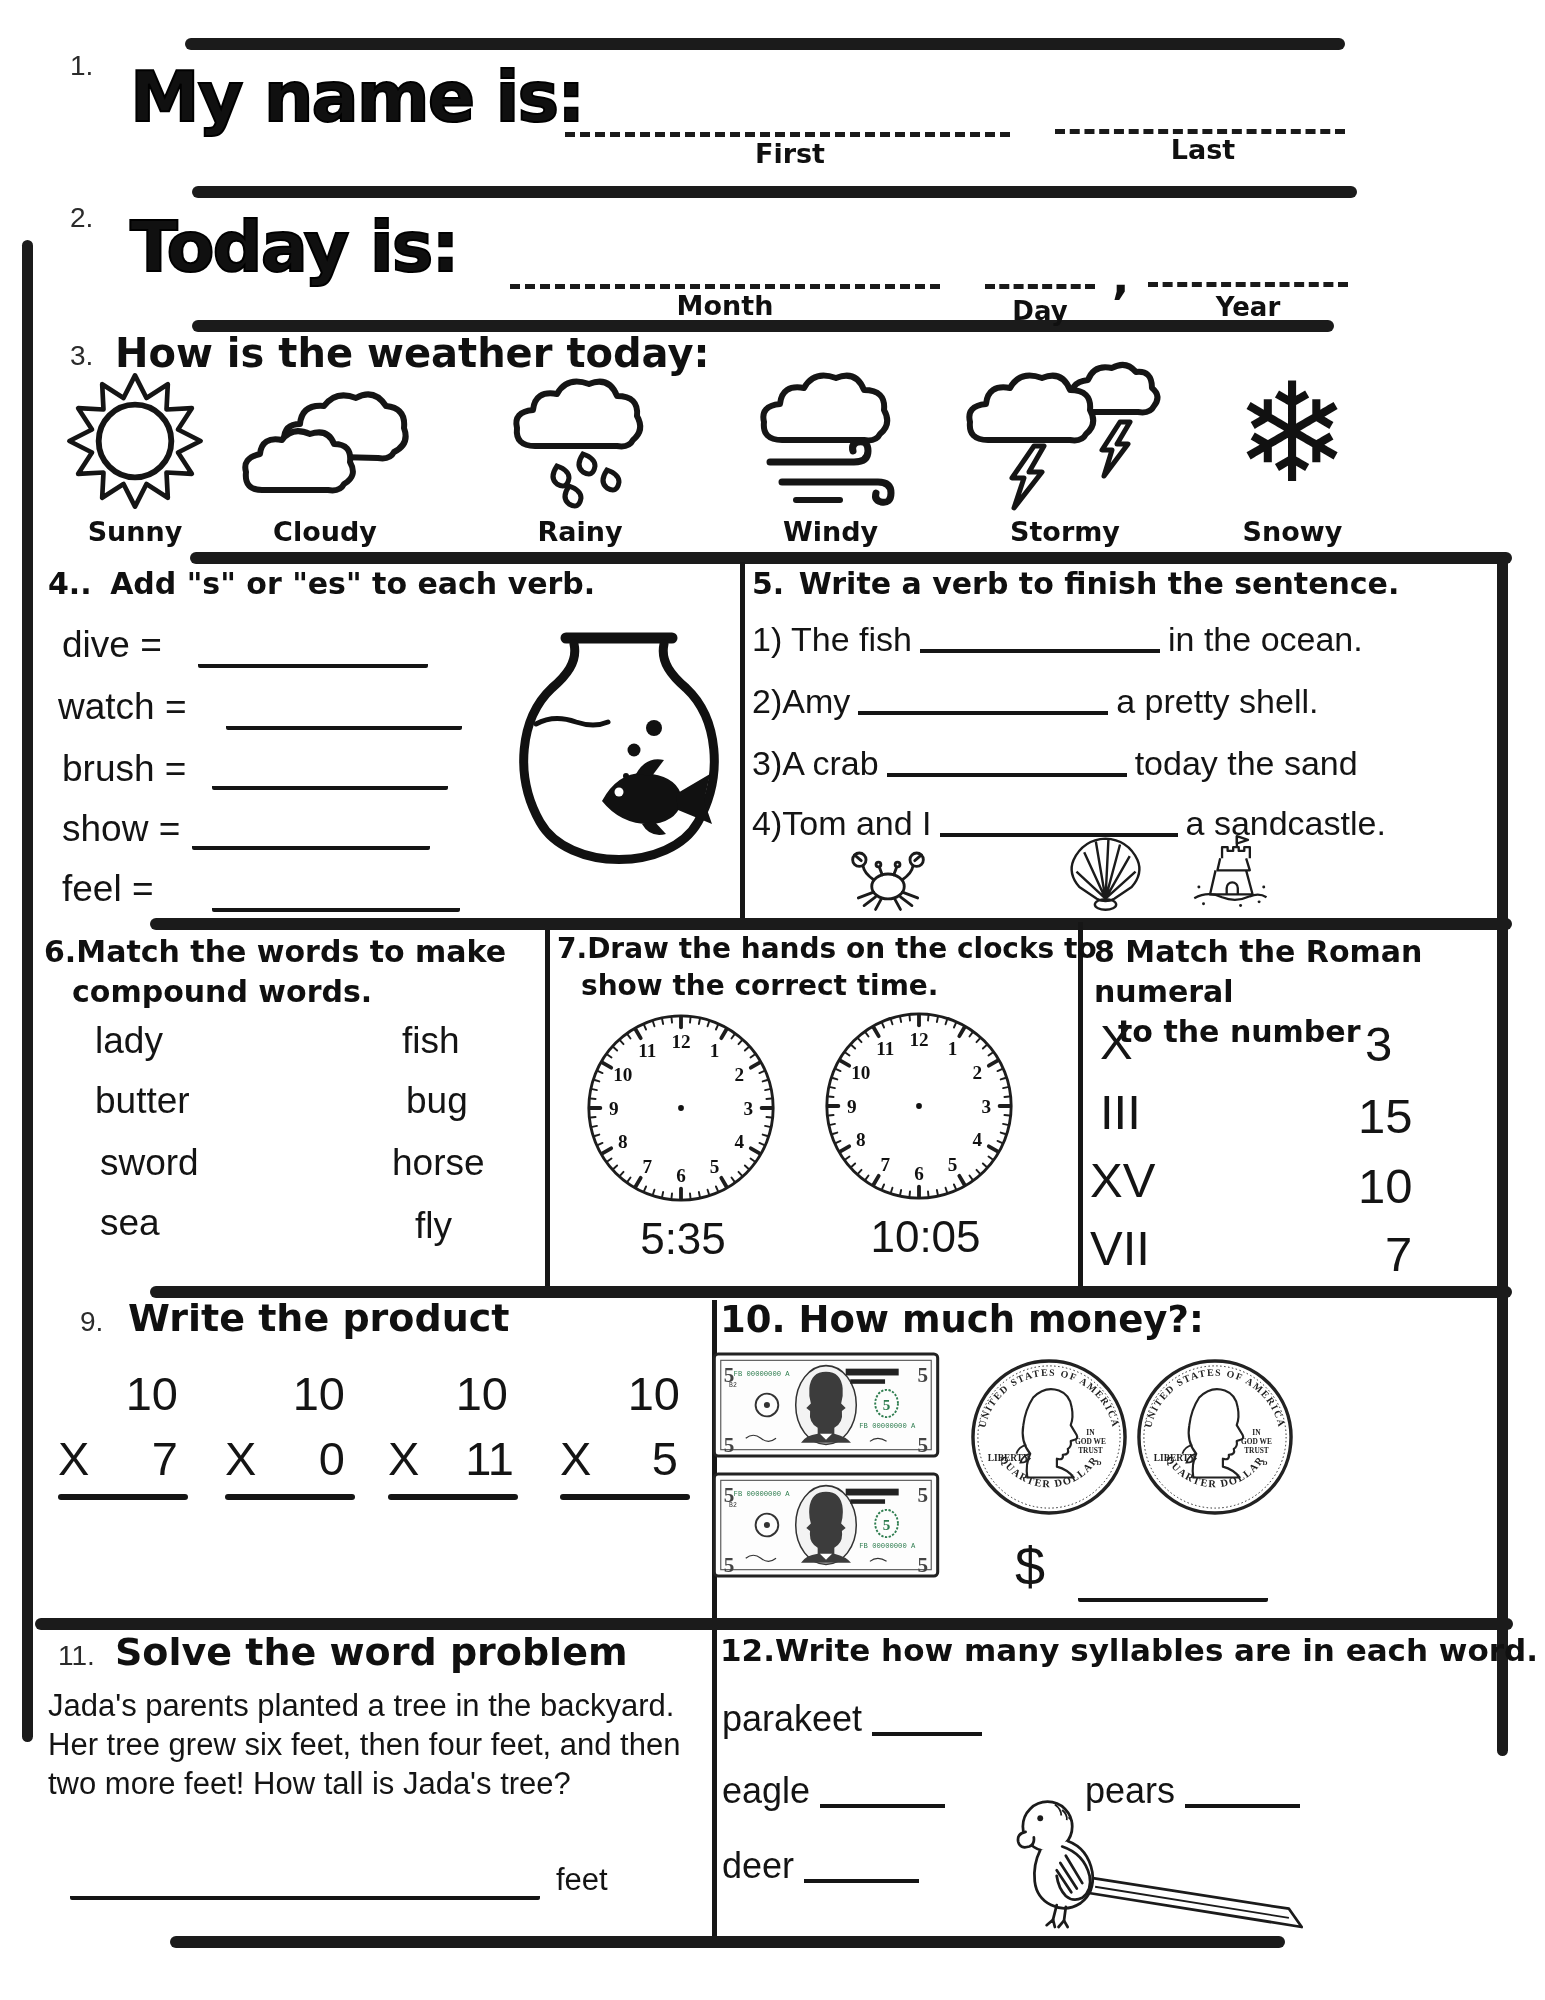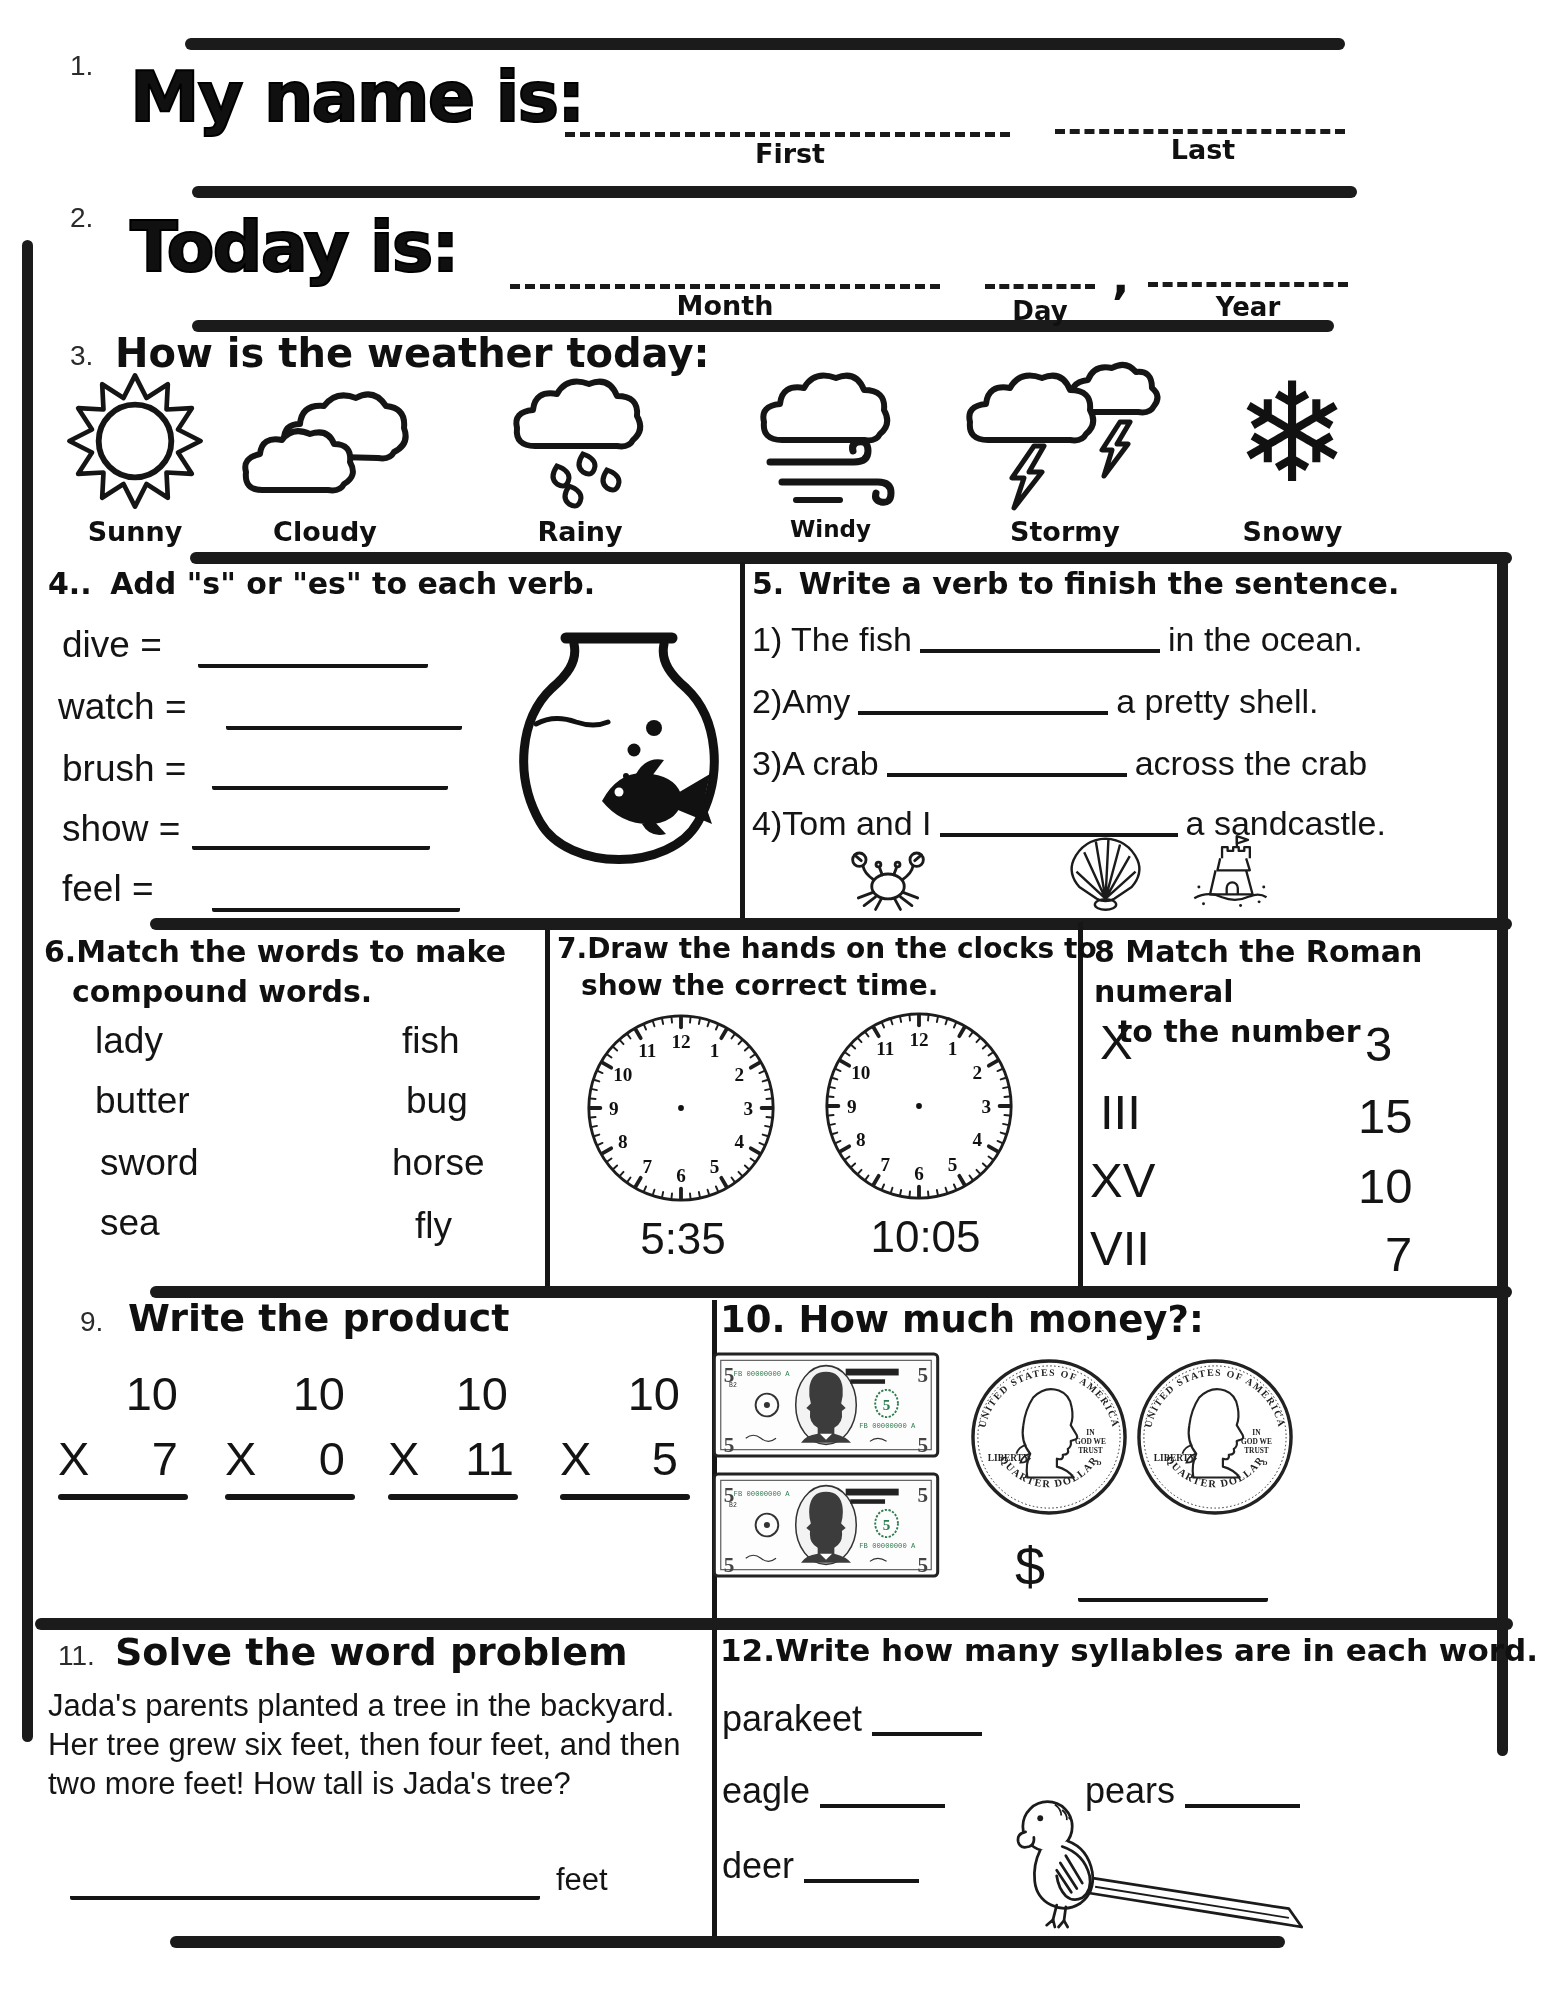--- a/index.html
+++ b/index.html
@@ -104,21 +104,21 @@
   <div class="icon-box" style="left:748px;top:366px">
     <span>
       <svg width="165" height="150" viewBox="0 0 165 150">
         <path fill="#fff" stroke="#151515" stroke-width="6" stroke-linejoin="round" d="M34 74 Q14 74 16 56 Q12 40 32 38 Q34 18 56 22 Q66 4 88 12 Q108 4 116 24 Q138 24 136 44 Q144 58 132 68 Q128 76 116 74 Z"></path>
         <path fill="none" stroke="#151515" stroke-width="7" stroke-linecap="round" d="M22 96 h84 q14 0 14 -11 q0 -11 -10 -9 q-7 2 -5 9"></path>
         <path fill="none" stroke="#151515" stroke-width="7" stroke-linecap="round" d="M34 116 h96 q13 0 13 11 q0 11 -10 9 q-7 -2 -5 -9"></path>
         <path fill="none" stroke="#151515" stroke-width="6" stroke-linecap="round" d="M48 134 h44"></path>
       </svg>
     </span>
   </div>
-  <div class="lbl mk" style="left:748px;top:516px;width:165px;font-size:23px">Windy</div>
+  <div class="lbl mk" style="left:748px;top:516px;width:165px;font-size:27px">Windy</div>
 
   <div class="icon-box" style="left:960px;top:358px">
     <span>
       <svg width="210" height="155" viewBox="0 0 210 155">
         <path fill="#fff" stroke="#151515" stroke-width="6" stroke-linejoin="round" d="M112 44 Q108 24 128 22 Q134 6 152 10 Q166 2 176 14 Q192 12 192 30 Q202 38 194 48 Q190 56 178 54 L120 54 Q110 54 112 44 Z"></path>
         <path fill="#fff" stroke="#151515" stroke-width="6" stroke-linejoin="round" d="M28 82 Q8 82 10 64 Q6 48 26 46 Q28 26 50 30 Q60 12 82 20 Q102 12 110 32 Q132 32 130 52 Q138 66 126 76 Q122 84 110 82 Z"></path>
         <path fill="#fff" stroke="#151515" stroke-width="5" stroke-linejoin="round" d="M74 88 L52 120 h12 L54 150 L82 114 h-13 L84 88 Z"></path>
         <path fill="#fff" stroke="#151515" stroke-width="5" stroke-linejoin="round" d="M160 64 L142 92 h10 L144 118 L168 86 h-11 L170 64 Z"></path>
       </svg>
     </span>
@@ -172,21 +172,21 @@
     <span>in the ocean.</span>
   </div>
   <div class="sent" style="left:752px;top:682px">
     <span>2)Amy</span>
     <span class="blank" style="width:250px"></span>
     <span>a pretty shell.</span>
   </div>
   <div class="sent" style="left:752px;top:744px">
     <span>3)A crab</span>
     <span class="blank" style="width:240px"></span>
-    <span>across the crab</span>
+    <span>today the sand</span>
   </div>
   <div class="sent" style="left:752px;top:804px">
     <span>4)Tom and I</span>
     <span class="blank" style="width:238px"></span>
     <span>a sandcastle.</span>
   </div>
 
   <div class="icon-box" style="left:845px;top:835px">
     <svg width="86" height="80" viewBox="0 0 90 80" fill="none" stroke="#1b1b1b" stroke-width="3" stroke-linecap="round">
       <ellipse cx="45" cy="52" rx="17" ry="13"></ellipse>

